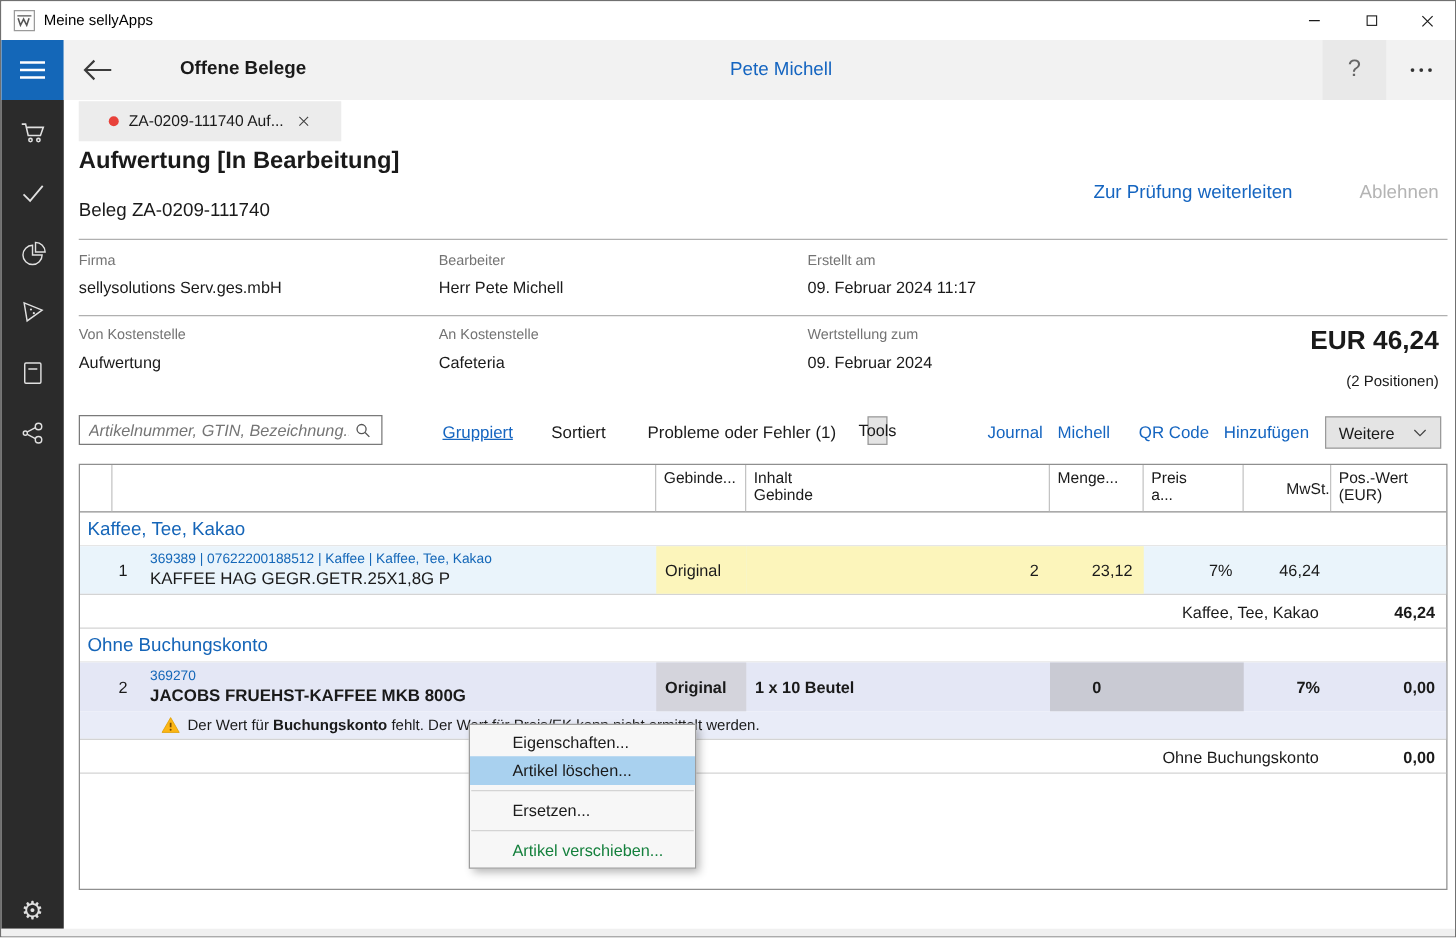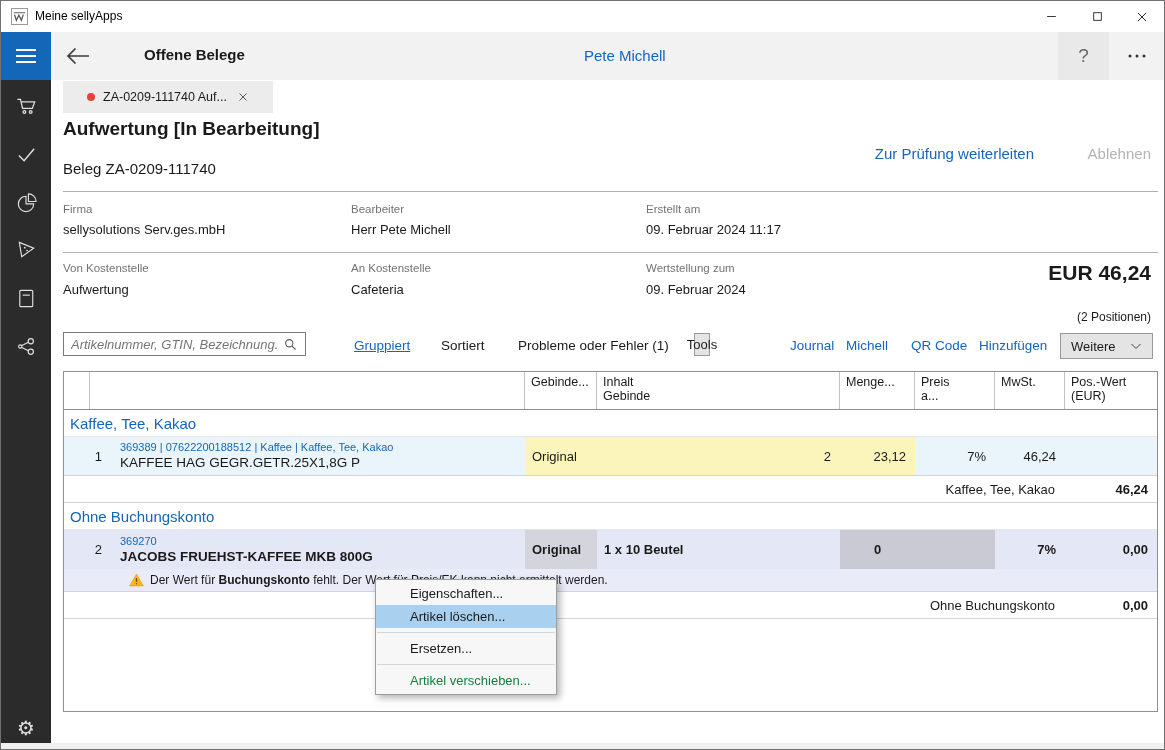--- a/index.html
+++ b/index.html
@@ -39,37 +39,37 @@
   
   .doc-title { position:absolute; left:62px; top:117px; font-size:19px; font-weight:bold; }
   .doc-subtitle { position:absolute; left:62px; top:159px; font-size:15px; }
   .act-forward { position:absolute; right:130px; top:144px; font-size:15px; color:#1565c0; cursor:pointer; }
   .act-reject { position:absolute; right:13px; top:144px; font-size:15px; color:#b4b4b4; }
   .hline { position:absolute; left:62px; width:1095px; height:1px; background:#b0b0b0; }
   .hl1 { top:190px; } .hl2 { top:251px; }
   .f-label { position:absolute; font-size:11.5px; color:#737373; }
   .f-value { position:absolute; font-size:13px; }
   .total-amount { position:absolute; right:13px; top:260px; font-size:21px; font-weight:bold; }
-  .total-pos { position:absolute; right:13px; top:309px; font-size:12px; }
+  .total-pos { position:absolute; right:13px; top:297px; font-size:12px; }
 
   
   .search-box { position:absolute; left:62px; top:331px; width:243px; height:24px; border:1px solid #7a7a7a; background:#fff; display:flex; align-items:center; }
   .search-box input { flex:1; border:none; outline:none; font-style:italic; font-size:13px; color:#8a8a8a; padding:0 4px 0 7px; font-family:inherit; background:transparent; }
   .search-icon { margin-right:7px; display:flex; }
   .tb-link { position:absolute; top:337px; font-size:13.5px; cursor:pointer; }
   .blue { color:#1565c0; }
   .tb-btn { position:absolute; top:332px; height:23px; background:#e4e4e4; border:1px solid #9a9a9a; font-size:13px; display:flex; align-items:center; justify-content:center; cursor:pointer; }
 
   
   .table { position:absolute; left:62px; top:370px; width:1095px; height:341px; border:1px solid #8f8f8f; background:#fff; }
   .tgrid { display:grid; grid-template-columns:26px 435px 72px 243px 75px 80px 70px 92px; }
   .thead { height:38px; border-bottom:1px solid #8f8f8f; }
   .thead > div { border-right:1px solid #c3c3c3; padding:3px 0 3px 6px; font-size:12.5px; display:flex; flex-direction:column; }
   .thead > div:last-child { border-right:none; }
-  .thead .align-end { justify-content:flex-start; }
+  .thead .align-end { justify-content:center;margin-left:28px; }
   .group-h { height:27px; display:flex; align-items:center; padding-left:6px; font-size:15px; color:#1565b8; border-bottom:1px solid #e6e6e6; cursor:pointer; }
   .art-row { height:38px; cursor:pointer; }
   .art-row > div { display:flex; align-items:center; }
   .desc-cell { grid-column:1 / 3; }
   .row-num { width:38px; text-align:right; font-size:13px; flex:none; }
   .desc-text { margin-left:18px; }
   .meta { font-size:11px; color:#1467b8; line-height:13px; }
   .aname { font-size:13.5px; line-height:17px; }
   .cell-l { padding-left:7px; font-size:13px; }
   .cell-r { justify-content:flex-end; padding-right:9px; font-size:13px; }

